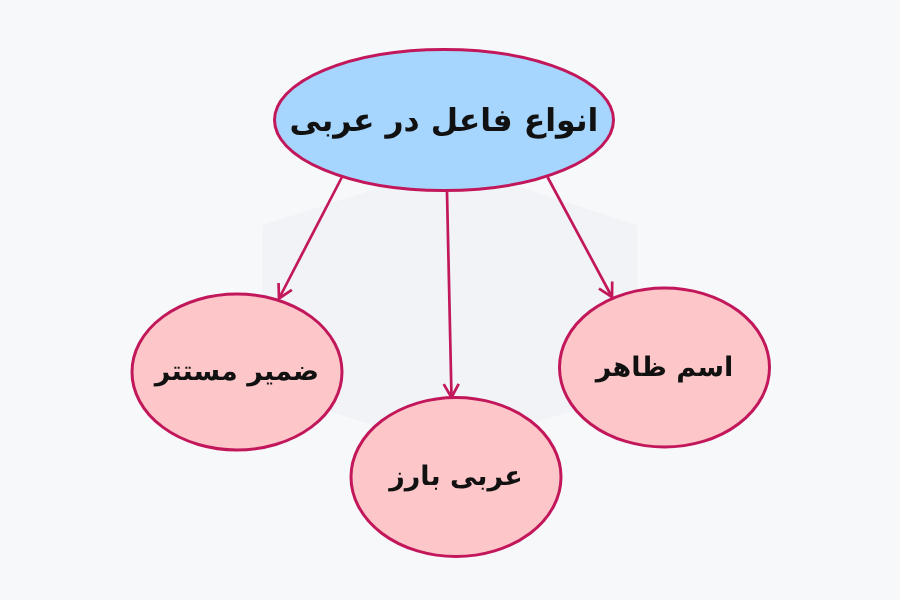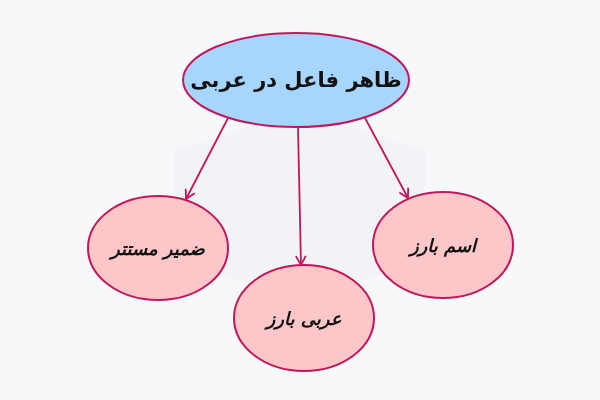--- a/index.html
+++ b/index.html
@@ -13,21 +13,21 @@
     .label {
       position: absolute;
       transform: translate(-50%, -50%);
       white-space: nowrap;
       color: #111111;
       font-family: "DejaVu Sans", sans-serif;
       direction: rtl;
       text-align: center;
     }
     .label.root { font-size: 21px; font-weight: bold; }
-    .label.child { font-size: 18px; font-weight: bold; font-style: italic; }
+    .label.child { font-size: 18px; font-weight: bold; }
   </style>
 </head>
 <body>
 
 <svg class="canvas" width="600" height="400" viewBox="0 0 600 400" xmlns="http://www.w3.org/2000/svg">
   <defs>
     <marker id="arrowhead" viewBox="0 0 12 12" refX="10" refY="6" markerWidth="12" markerHeight="12" orient="auto" markerUnits="userSpaceOnUse">
       <path d="M1,1 L10,6 L1,11" fill="none" stroke="#c2185b" stroke-width="1.8"></path>
     </marker>
   </defs>
@@ -39,16 +39,16 @@
   <line x1="228" y1="118" x2="186" y2="199" stroke="#c2185b" stroke-width="1.8" marker-end="url(#arrowhead)"></line>
   <line x1="298" y1="128" x2="301" y2="265" stroke="#c2185b" stroke-width="1.8" marker-end="url(#arrowhead)"></line>
   <line x1="365" y1="118" x2="408" y2="198" stroke="#c2185b" stroke-width="1.8" marker-end="url(#arrowhead)"></line>
 
   <ellipse cx="296" cy="80" rx="113" ry="47" fill="#a6d5fd" stroke="#c2185b" stroke-width="2"></ellipse>
   <ellipse cx="158" cy="248" rx="70" ry="52" fill="#fdc6c8" stroke="#c2185b" stroke-width="2"></ellipse>
   <ellipse cx="304" cy="318" rx="70" ry="53" fill="#fdc6c8" stroke="#c2185b" stroke-width="2"></ellipse>
   <ellipse cx="443" cy="245" rx="70" ry="53" fill="#fdc6c8" stroke="#c2185b" stroke-width="2"></ellipse>
 </svg>
 
-<div class="label root" style="left:296px; top:80px;">ظاهر فاعل در عربی</div>
+<div class="label root" style="left:296px; top:80px;">انواع فاعل در عربی</div>
 <div class="label child" style="left:158px; top:248px;">ضمیر مستتر</div>
 <div class="label child" style="left:304px; top:318px;">عربی بارز</div>
-<div class="label child" style="left:443px; top:245px;">اسم بارز</div>
+<div class="label child" style="left:443px; top:245px;">اسم ظاهر</div>
 
 </body></html>

